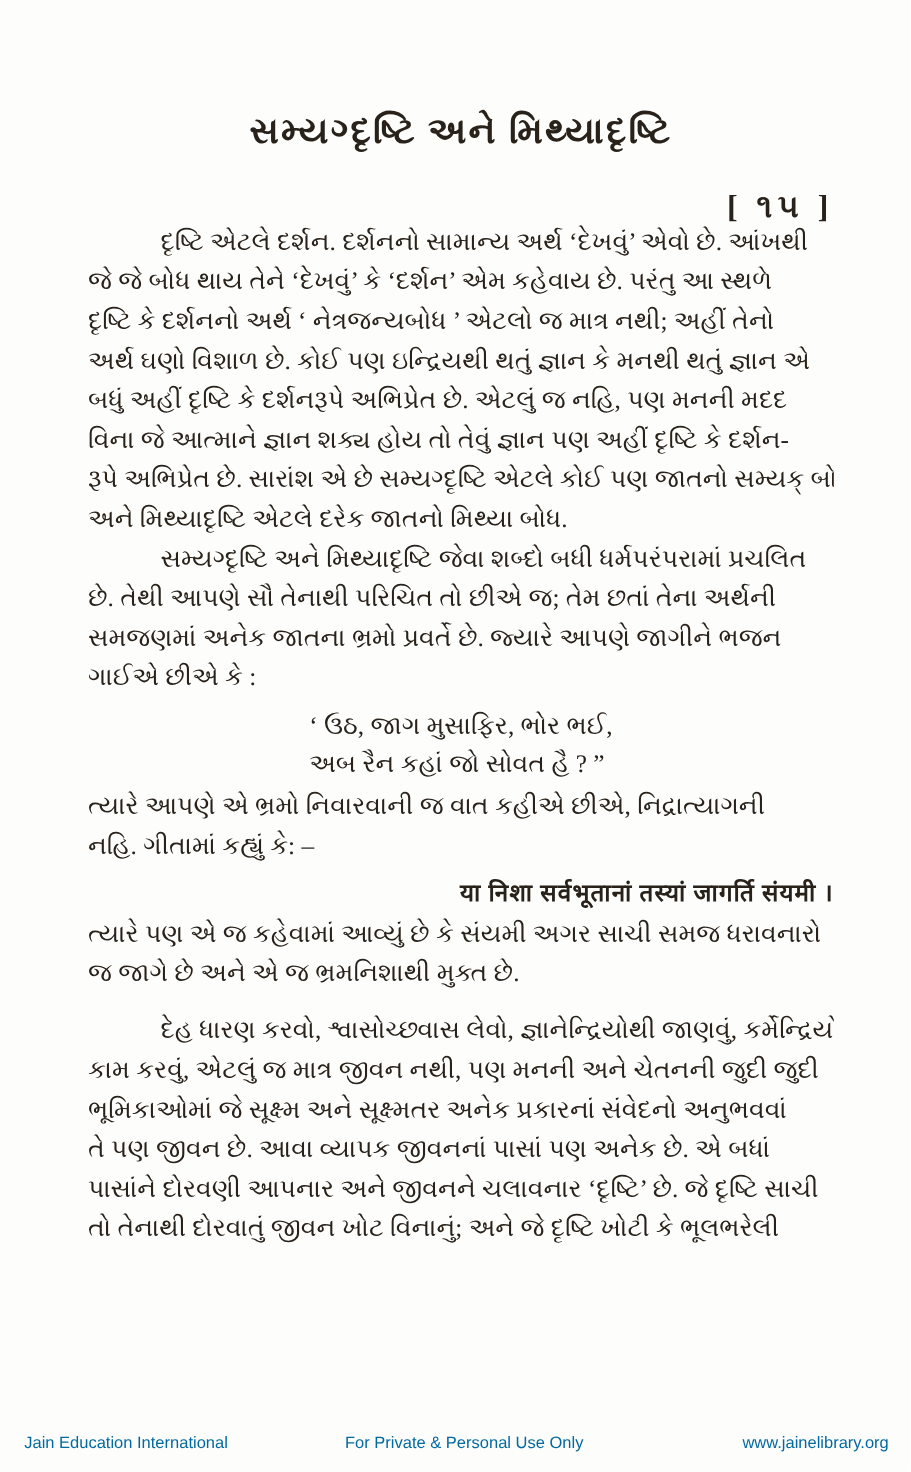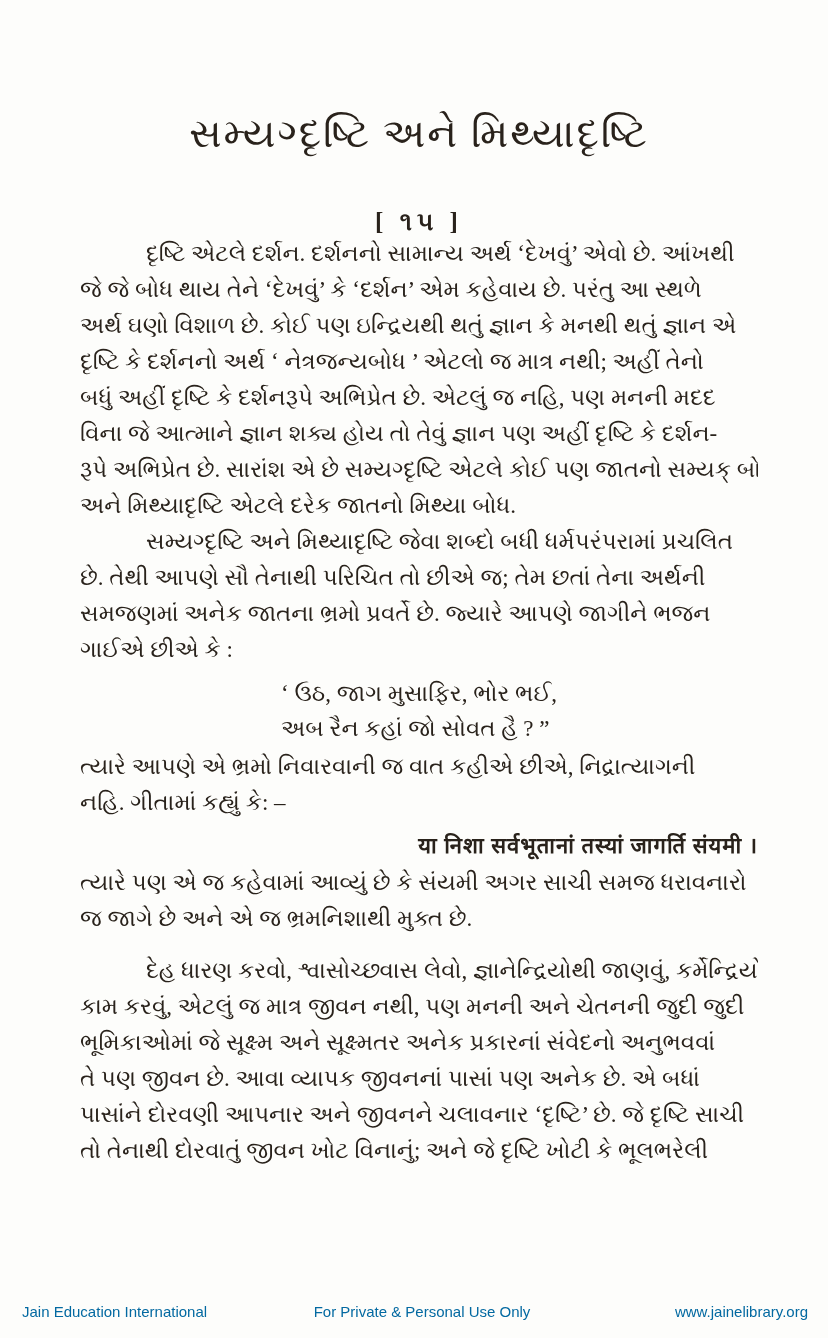--- a/index.html
+++ b/index.html
@@ -16,33 +16,33 @@
     font-family: "Liberation Serif", "DejaVu Serif", serif;
     color: #29221b;
   }
   .content {
     position: absolute;
     left: 80px;
     top: 100px;
     width: 678px;
   }
   .doc-title {
-    margin: 14px;
+    margin: 0;
     text-align: center;
-    font-size: 40px;
-    font-weight: 400;
+    font-size: 33px;
+    font-weight: 700;
     letter-spacing: 2px;
     line-height: 40px;
   }
   .chapter-num {
-    text-align: center;
-    font-size: 25px;
+    text-align: right;
+    font-size: 29px;
     font-weight: 600;
     letter-spacing: 5px;
-    margin-top: 54px;
+    margin-top: 34px;
     line-height: 28px;
   }
   .para {
     font-size: 23px;
     margin: 0;
   }
   .para.first { }
   .para.gap   { margin-top: 16px; }
   .line {
     height: 36px;
@@ -86,22 +86,22 @@
 <div class="page">
   <div class="content">
 
     <h1 class="doc-title">સમ્યગ્દૃષ્ટિ અને મિથ્યાદૃષ્ટિ</h1>
 
     <div class="chapter-num">[ ૧૫ ]</div>
 
     <div class="para first">
       <div class="line indent">દૃષ્ટિ એટલે દર્શન. દર્શનનો સામાન્ય અર્થ ‘દેખવું’ એવો છે. આંખથી</div>
       <div class="line">જે જે બોધ થાય તેને ‘દેખવું’ કે ‘દર્શન’ એમ કહેવાય છે. પરંતુ આ સ્થળે</div>
+      <div class="line">દૃષ્ટિ કે દર્શનનો અર્થ ‘ નેત્રજન્યબોધ ’ એટલો જ માત્ર નથી; અહીં તેનો</div>
       <div class="line">અર્થ ઘણો વિશાળ છે. કોઈ પણ ઇન્દ્રિયથી થતું જ્ઞાન કે મનથી થતું જ્ઞાન એ</div>
-      <div class="line">દૃષ્ટિ કે દર્શનનો અર્થ ‘ નેત્રજન્યબોધ ’ એટલો જ માત્ર નથી; અહીં તેનો</div>
       <div class="line">બધું અહીં દૃષ્ટિ કે દર્શનરૂપે અભિપ્રેત છે. એટલું જ નહિ, પણ મનની મદદ</div>
       <div class="line">વિના જે આત્માને જ્ઞાન શક્ય હોય તો તેવું જ્ઞાન પણ અહીં દૃષ્ટિ કે દર્શન-</div>
       <div class="line">રૂપે અભિપ્રેત છે. સારાંશ એ છે સમ્યગ્દૃષ્ટિ એટલે કોઈ પણ જાતનો સમ્યક્ બોધ</div>
       <div class="line">અને મિથ્યાદૃષ્ટિ એટલે દરેક જાતનો મિથ્યા બોધ.</div>
     </div>
 
     <div class="para">
       <div class="line indent">સમ્યગ્દૃષ્ટિ અને મિથ્યાદૃષ્ટિ જેવા શબ્દો  બધી ધર્મપરંપરામાં પ્રચલિત</div>
       <div class="line">છે. તેથી આપણે સૌ તેનાથી પરિચિત તો છીએ જ; તેમ છતાં તેના અર્થની</div>
       <div class="line">સમજણમાં અનેક જાતના ભ્રમો પ્રવર્તે છે. જ્યારે આપણે જાગીને  ભજન</div>

